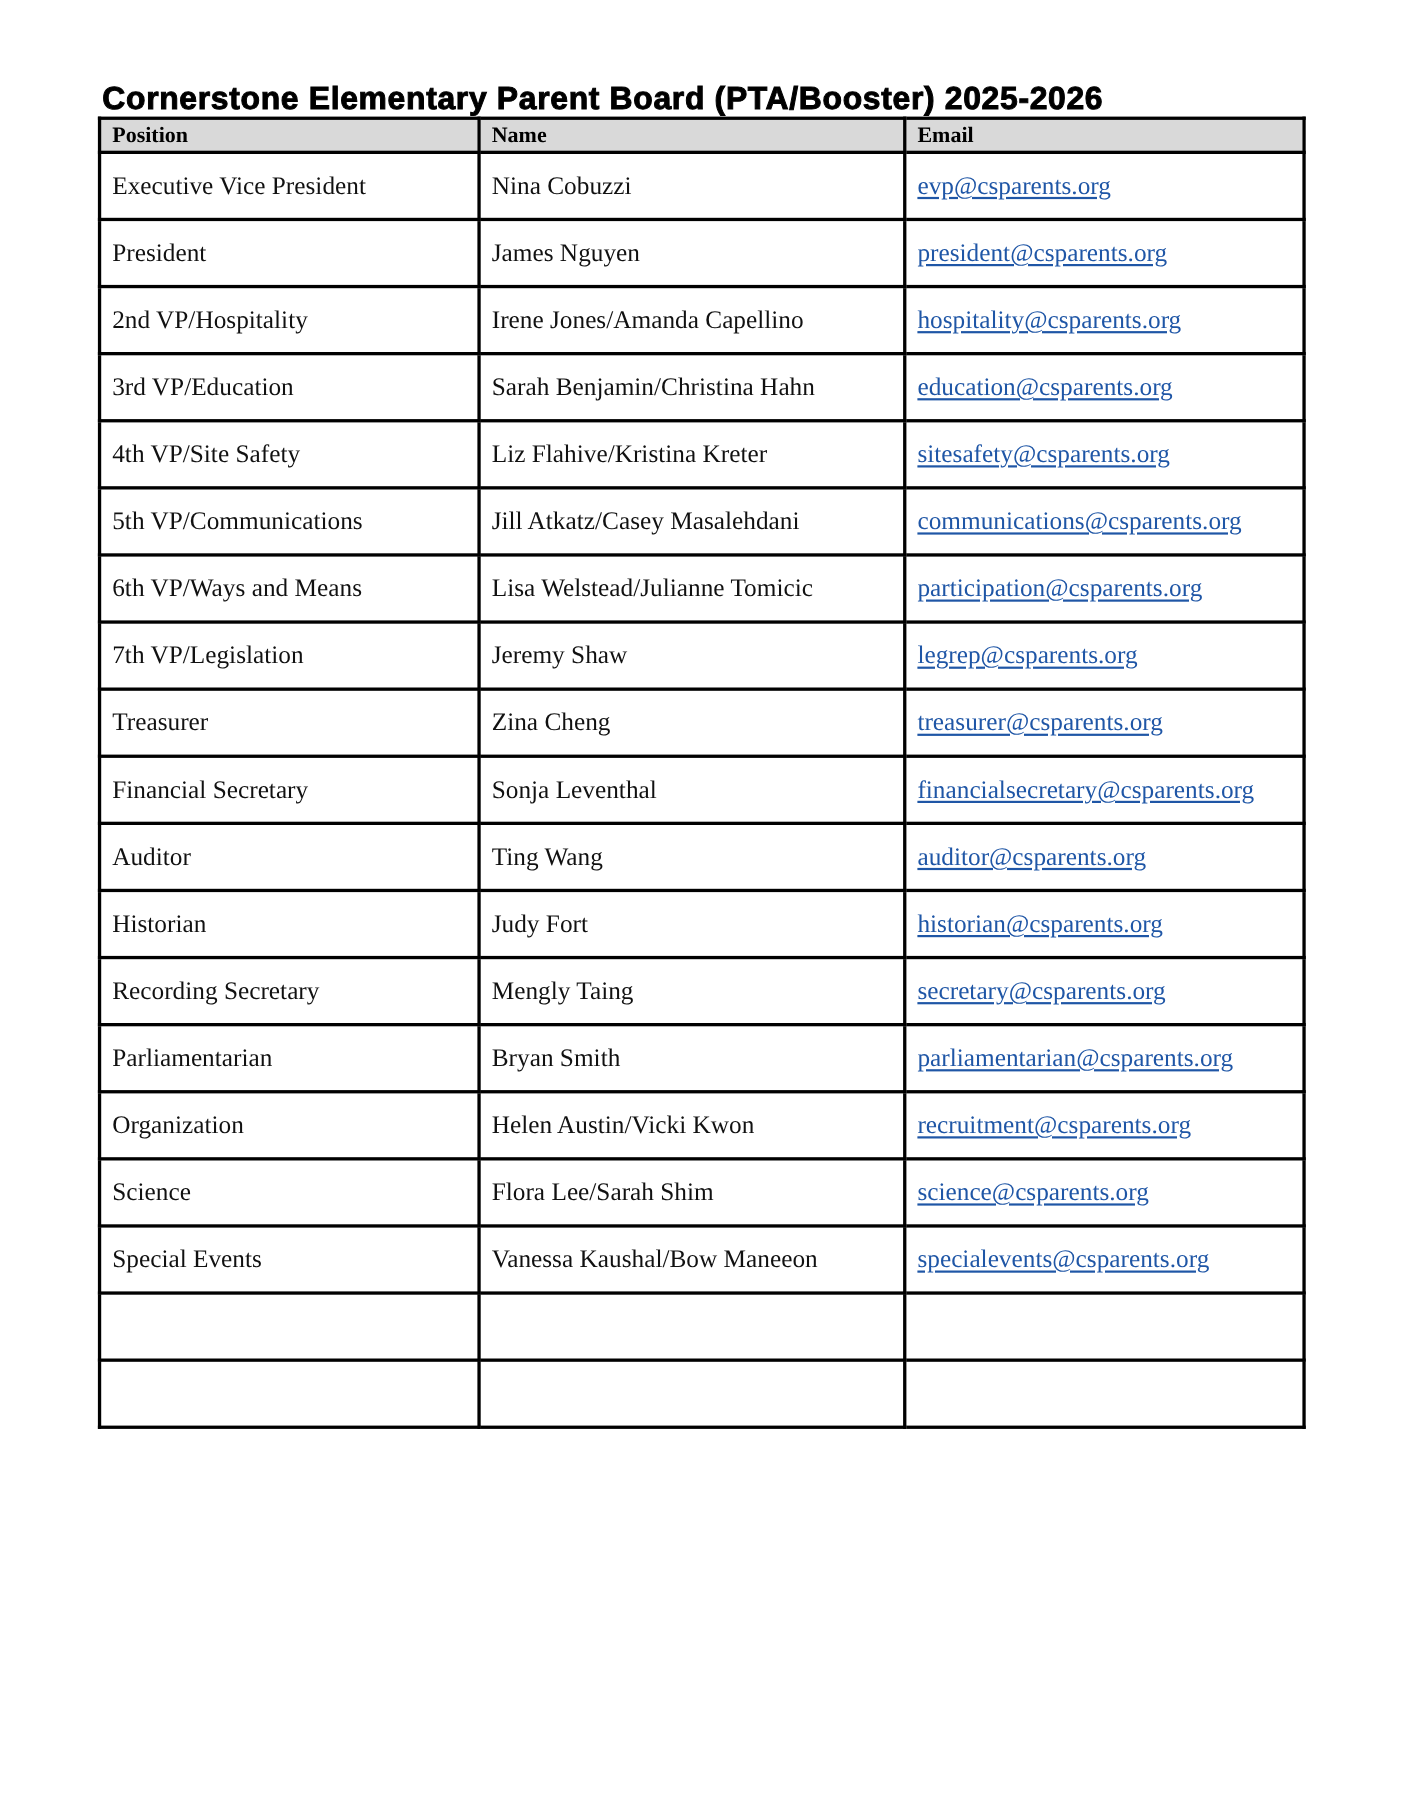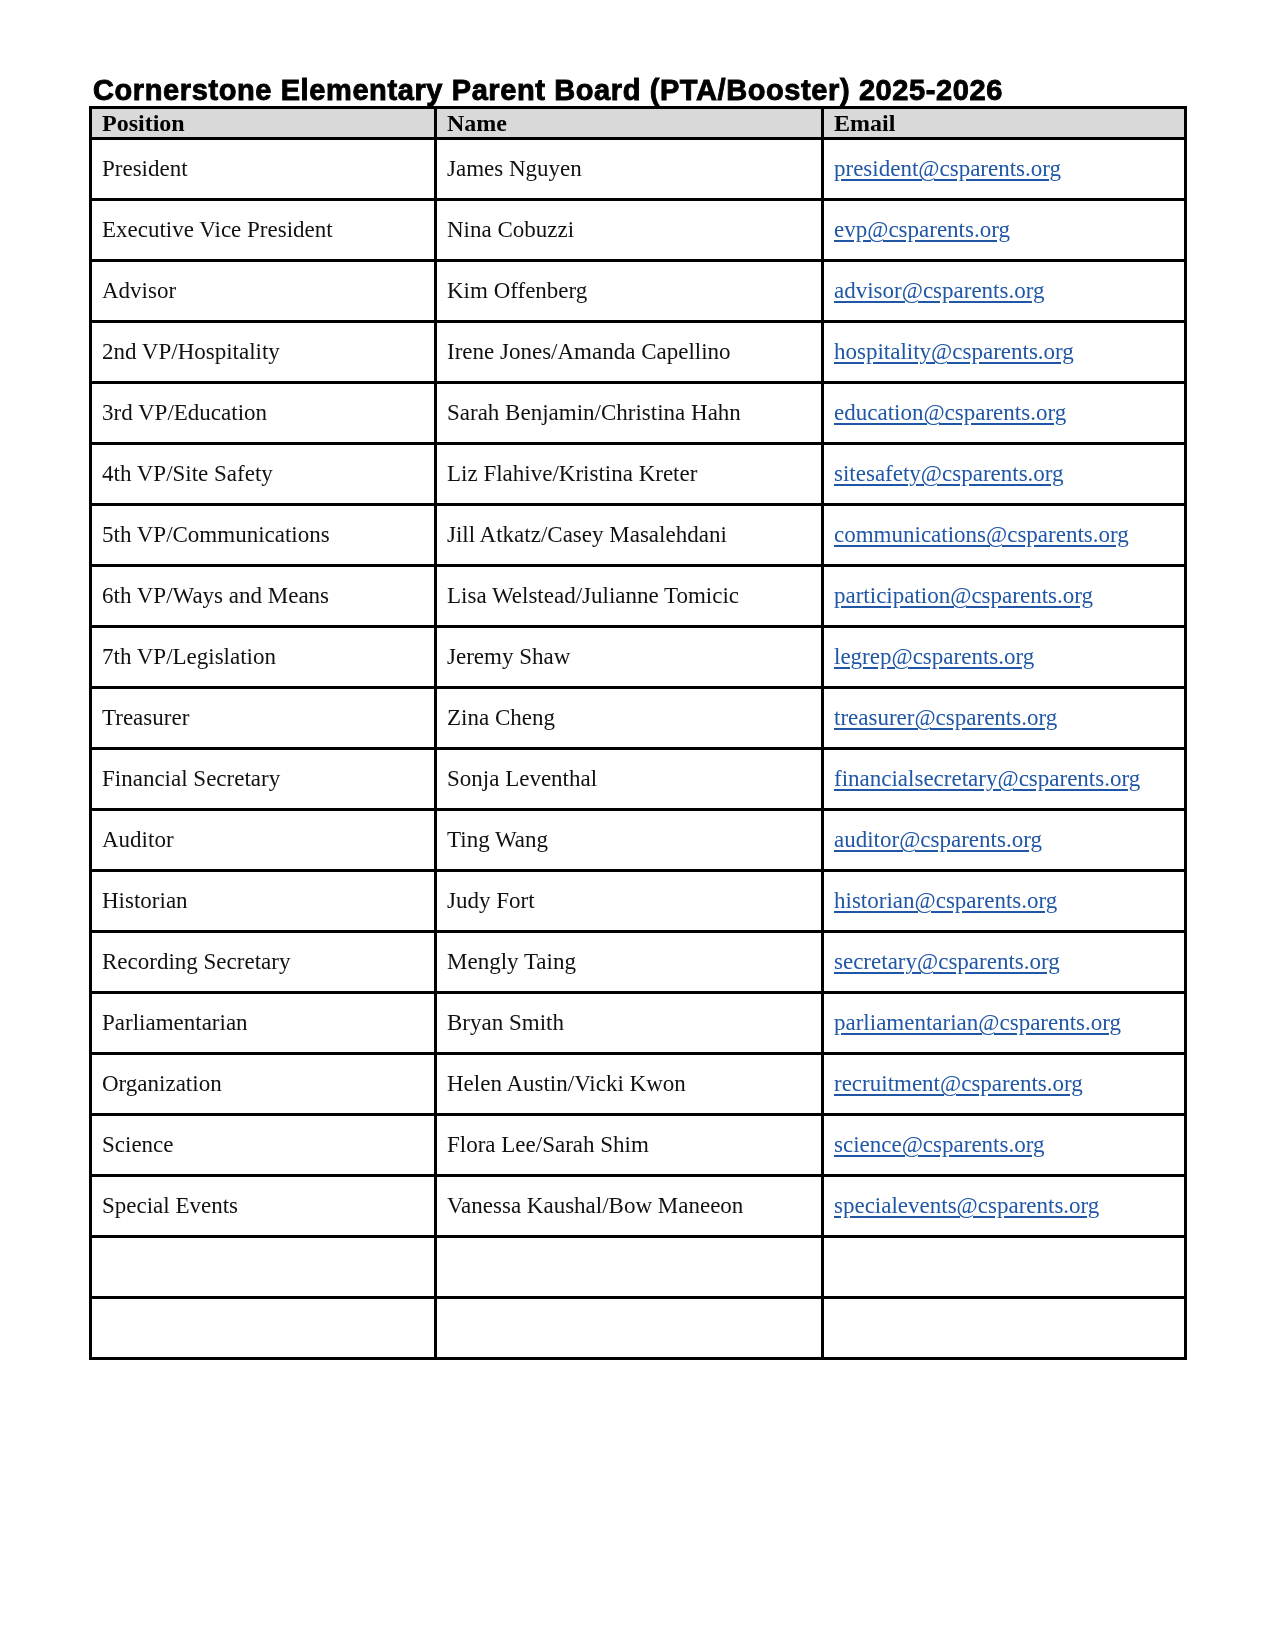--- a/index.html
+++ b/index.html
@@ -46,21 +46,21 @@
       padding: 0 0 0 10px;
       text-align: left;
       vertical-align: middle;
       white-space: nowrap;
       overflow: hidden;
     }
     table.board th {
       background: #d9d9d9;
       height: 28px;
       font-weight: bold;
-      font-size: 24px;
+      font-size: 20px;
       line-height: 28px;
       color: #000;
     }
     table.board td {
       height: 58px;
     }
     a.email {
       color: #1f56a6;
       text-decoration: underline;
       text-decoration-thickness: 2px;
@@ -80,33 +80,28 @@
   </colgroup>
   <thead>
     <tr>
       <th>Position</th>
       <th>Name</th>
       <th>Email</th>
     </tr>
   </thead>
   <tbody id="board-body">
       <tr>
-        <td>President</td>
-        <td>James Nguyen</td>
-        <td><a class="email" href="#">president@csparents.org</a></td>
-      </tr>
-      <tr>
         <td>Executive Vice President</td>
         <td>Nina Cobuzzi</td>
         <td><a class="email" href="#">evp@csparents.org</a></td>
       </tr>
       <tr>
-        <td>Advisor</td>
-        <td>Kim Offenberg</td>
-        <td><a class="email" href="#">advisor@csparents.org</a></td>
+        <td>President</td>
+        <td>James Nguyen</td>
+        <td><a class="email" href="#">president@csparents.org</a></td>
       </tr>
       <tr>
         <td>2nd VP/Hospitality</td>
         <td>Irene Jones/Amanda Capellino</td>
         <td><a class="email" href="#">hospitality@csparents.org</a></td>
       </tr>
       <tr>
         <td>3rd VP/Education</td>
         <td>Sarah Benjamin/Christina Hahn</td>
         <td><a class="email" href="#">education@csparents.org</a></td>

